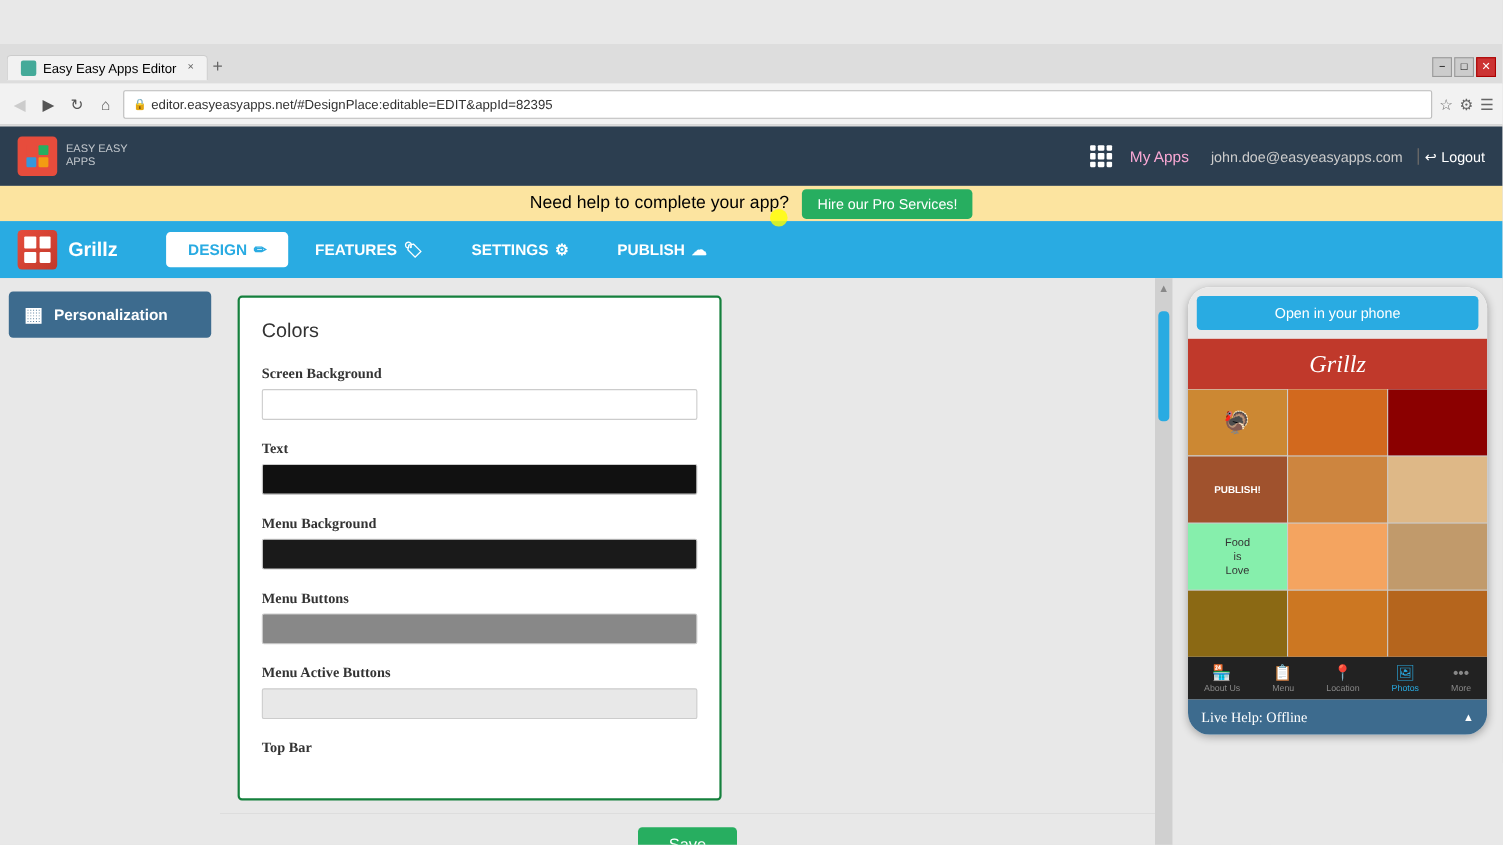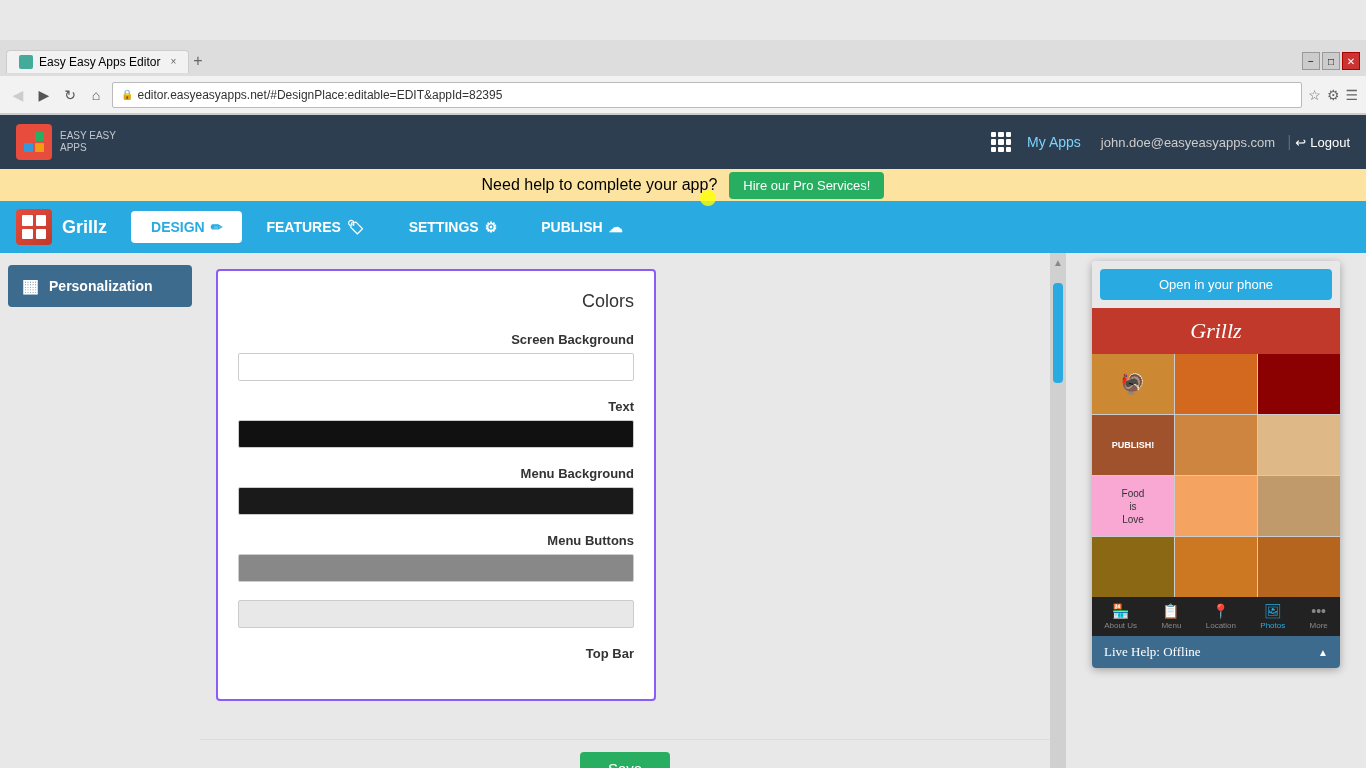--- a/index.html
+++ b/index.html
@@ -28,75 +28,75 @@
     .app-logo { display: flex; align-items: center; gap: 8px; }
     .logo-icon { width: 36px; height: 36px; background: #e74c3c; border-radius: 4px; display: flex; align-items: center; justify-content: center; }
     .logo-grid { display: grid; grid-template-columns: 1fr 1fr; gap: 2px; width: 20px; height: 20px; }
     .logo-cell { border-radius: 1px; }
     .logo-text { color: white; font-size: 13px; font-weight: bold; line-height: 1.2; }
     .logo-text span { display: block; font-size: 10px; font-weight: normal; opacity: 0.7; }
     .header-spacer { flex: 1; }
     .header-actions { display: flex; align-items: center; gap: 4px; }
     .grid-icon { display: grid; grid-template-columns: 1fr 1fr 1fr; gap: 2px; width: 20px; height: 20px; margin-right: 4px; }
     .grid-dot { background: white; border-radius: 1px; }
-    .header-btn { color: #7dd3fc; font-size: 14px; padding: 4px 8px; display: flex; align-items: center; gap: 4px; cursor: pointer; background: none; border: none; }
+    .header-btn { color: #f9a8d4; font-size: 14px; padding: 4px 8px; display: flex; align-items: center; gap: 4px; cursor: pointer; background: none; border: none; }
     .header-email { color: #ccc; font-size: 13px; padding: 4px 8px; }
     .header-sep { color: #666; }
     .logout-btn { color: white; font-size: 13px; display: flex; align-items: center; gap: 4px; cursor: pointer; background: none; border: none; }
 
     
     .promo-bar { background: #fce4a0; display: flex; align-items: center; justify-content: center; padding: 8px 16px; gap: 12px; height: 32px; }
     .promo-btn { background: #27ae60; color: white; border: none; border-radius: 4px; padding: 6px 14px; font-size: 13px; cursor: pointer; }
 
     
     .design-tabs { background: #29abe2; display: flex; align-items: center; padding: 0 16px; height: 52px; }
     .app-name-area { display: flex; align-items: center; gap: 10px; margin-right: 24px; }
     .app-icon { width: 36px; height: 36px; background: linear-gradient(135deg, #e74c3c, #c0392b); border-radius: 4px; display: grid; grid-template-columns: 1fr 1fr; gap: 3px; padding: 6px; }
     .app-icon-cell { background: white; border-radius: 1px; }
     .app-name { color: white; font-size: 18px; font-weight: bold; }
-    .tabs-group { display: flex; gap: 4px; }
+    .tabs-group { display: flex; gap: 4px; margin-left: 20px; }
     .design-tab { color: white; font-size: 14px; font-weight: bold; padding: 8px 20px; border-radius: 4px; cursor: pointer; display: flex; align-items: center; gap: 6px; background: none; border: none; }
     .design-tab.active { background: white; color: #29abe2; }
 
     
     .main-content { display: flex; height: calc(768px - 36px - 38px - 54px - 44px - 52px); background: #e0e0e0; }
 
     
     .sidebar { width: 200px; background: #e8e8e8; padding: 12px 8px; flex-shrink: 0; }
     .sidebar-item { background: #3d6b8e; color: white; border-radius: 4px; padding: 10px 14px; display: flex; align-items: center; gap: 10px; cursor: pointer; font-size: 14px; font-weight: bold; }
     .sidebar-icon { font-size: 18px; }
 
     
     .colors-panel-area { flex: 1; padding: 16px; overflow-y: auto; background: #e8e8e8; }
-    .colors-panel { background: white; border: 2px solid #8b5cf6; border-radius: 4px; padding: 20px; max-width: 440px; text-align: right; }
+    .colors-panel { background: white; border: 2px solid #15803d; border-radius: 4px; padding: 20px; max-width: 440px; }
     .panel-title { font-size: 18px; color: #333; margin-bottom: 20px; font-weight: normal; }
-    .color-row { margin-bottom: 18px; }
+    .color-row { margin-bottom: 18px; font-family: Liberation Serif, serif; }
     .color-label { font-size: 13px; color: #333; font-weight: bold; margin-bottom: 6px; }
     .color-input { width: 100%; height: 28px; border: 1px solid #ccc; border-radius: 2px; cursor: pointer; }
     .color-input.white { background: white; }
     .color-input.black { background: #111; }
     .color-input.dark { background: #1a1a1a; }
     .color-input.gray { background: #888; }
     .color-input.light { background: #e8e8e8; }
 
     .save-area { display: flex; justify-content: center; padding: 12px; background: #e8e8e8; border-top: 1px solid #ddd; position: relative; }
     .save-btn { background: #27ae60; color: white; border: none; border-radius: 4px; padding: 8px 28px; font-size: 15px; cursor: pointer; }
 
     
     .preview-area { width: 300px; background: #e8e8e8; display: flex; flex-direction: column; align-items: center; padding: 8px 0; flex-shrink: 0; position: relative; }
     .cursor-indicator { width: 16px; height: 16px; border-radius: 50%; background: yellow; opacity: 0.8; position: absolute; left: 700px; top: 190px; z-index: 10; }
 
     
-    .phone-preview { width: 248px; background: white; border-radius: 4px; overflow: hidden; box-shadow: 0 2px 8px rgba(0,0,0,0.3); flex-shrink: 0; }
+    .phone-preview { width: 272px; background: white; border-radius: 20px; overflow: hidden; box-shadow: 0 2px 8px rgba(0,0,0,0.3); flex-shrink: 0; }
     .open-in-phone-btn { background: #29abe2; color: white; border: none; border-radius: 4px; padding: 8px 20px; font-size: 13px; cursor: pointer; width: 100%; }
     .phone-app-header { background: #c0392b; padding: 10px; text-align: center; }
     .phone-app-title { color: white; font-size: 22px; font-family: cursive; font-style: italic; }
     .photo-grid { display: grid; grid-template-columns: 1fr 1fr 1fr; gap: 1px; background: #ccc; }
     .photo-cell { height: 60px; background: #ddd; overflow: hidden; display: flex; align-items: center; justify-content: center; font-size: 8px; color: #999; }
-    .photo-cell.featured { background: #f9a8d4; color: #333; font-size: 10px; text-align: center; padding: 4px; line-height: 1.3; }
+    .photo-cell.featured { background: #86efac; color: #333; font-size: 10px; text-align: center; padding: 4px; line-height: 1.3; }
     .phone-nav { background: #222; display: flex; justify-content: space-around; padding: 6px 0; }
     .phone-nav-item { display: flex; flex-direction: column; align-items: center; gap: 2px; color: #888; font-size: 8px; cursor: pointer; }
     .phone-nav-item.active { color: #29abe2; }
     .phone-nav-icon { font-size: 14px; }
     .live-help { background: #3d6b8e; color: white; display: flex; align-items: center; justify-content: space-between; padding: 8px 12px; font-size: 13px; font-family: Liberation Serif, serif; }
     .live-help-chevron { font-size: 10px; }
 
     
     .pc1 { background: #8B4513; }
     .pc2 { background: #D2691E; }
@@ -243,20 +243,21 @@
           <div class="color-label">Menu Background</div>
           <div class="color-input dark"></div>
         </div>
 
         <div class="color-row">
           <div class="color-label">Menu Buttons</div>
           <div class="color-input gray"></div>
         </div>
 
         <div class="color-row">
+          <div class="color-label">Menu Active Buttons</div>
           <div class="color-input light"></div>
         </div>
 
         <div class="color-row">
           <div class="color-label">Top Bar</div>
         </div>
       </div>
     </div>
     <div class="save-area">
       <button class="save-btn">Save</button>

